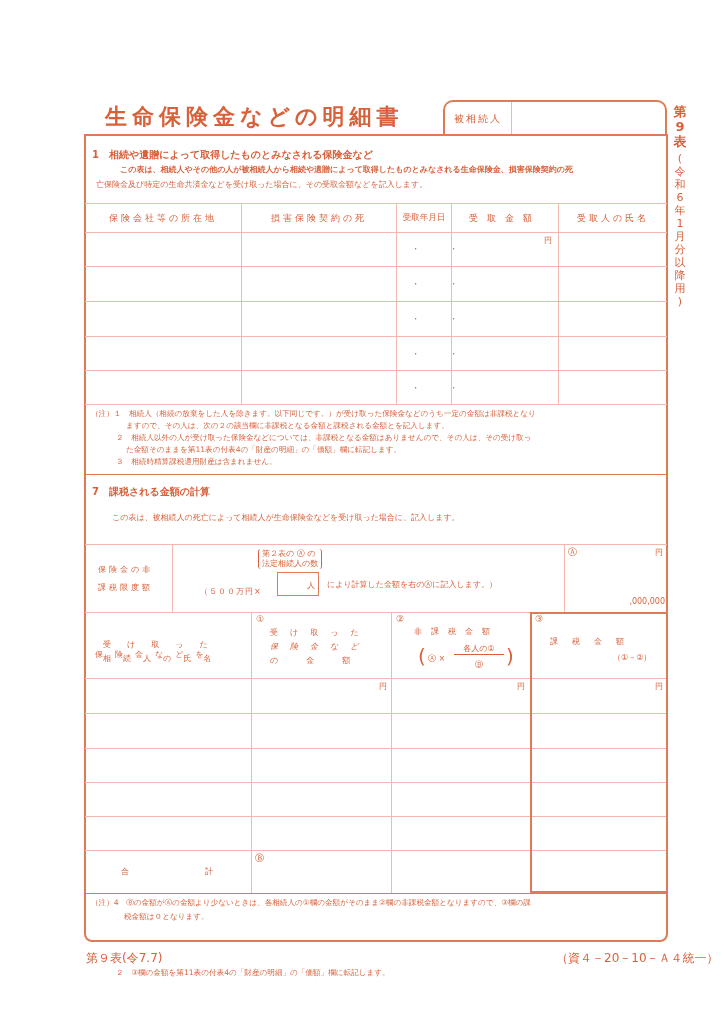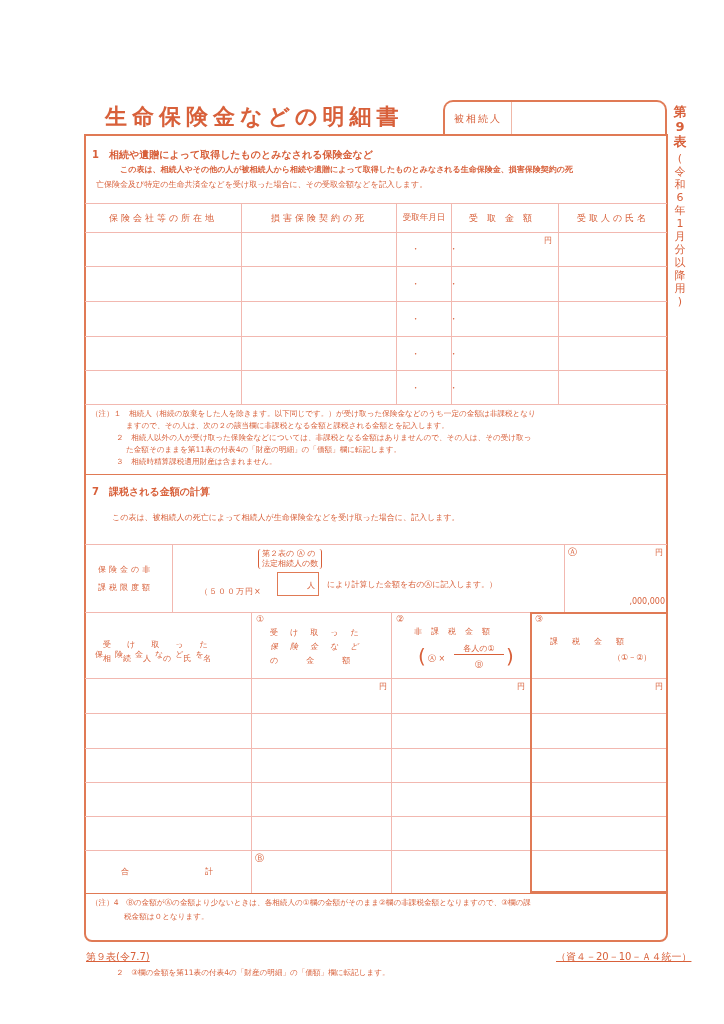--- a/index.html
+++ b/index.html
@@ -16,21 +16,21 @@
   .desc{font-size:8px;color:#d8603a;line-height:15px;}
   .hline{position:absolute;height:0;border-top:1px solid #f2b8b0;}
   .hline.strong{border-top:1px solid #e07a55;}
   .vline{position:absolute;width:0;border-left:1px solid #f2b8b0;}
   .hdr{position:absolute;font-size:9px;letter-spacing:3px;display:flex;align-items:center;justify-content:center;text-align:center;color:#d8603a;}
   .yen{position:absolute;font-size:8px;color:#d8603a;}
   .dots{position:absolute;font-size:9px;color:#d8603a;letter-spacing:10px;}
   .note{position:absolute;font-size:7.6px;line-height:12px;color:#d8603a;}
   .circ{font-size:9px;}
   .box3{left:530px;top:612px;width:138px;height:281px;border:2px solid #e07a55;box-sizing:border-box;}
-  .footer{font-size:10px;color:#d8603a;text-decoration:underline;}
+  .footer{font-size:12px;color:#d8603a;}
   .small{font-size:8px;}
 </style>
 </head>
 <body>
 
 <div class="abs title">生命保険金などの明細書</div>
 <div class="abs tab">
   <div class="tab-label">被相続人</div>
   <div class="tab-value"></div>
 </div>

